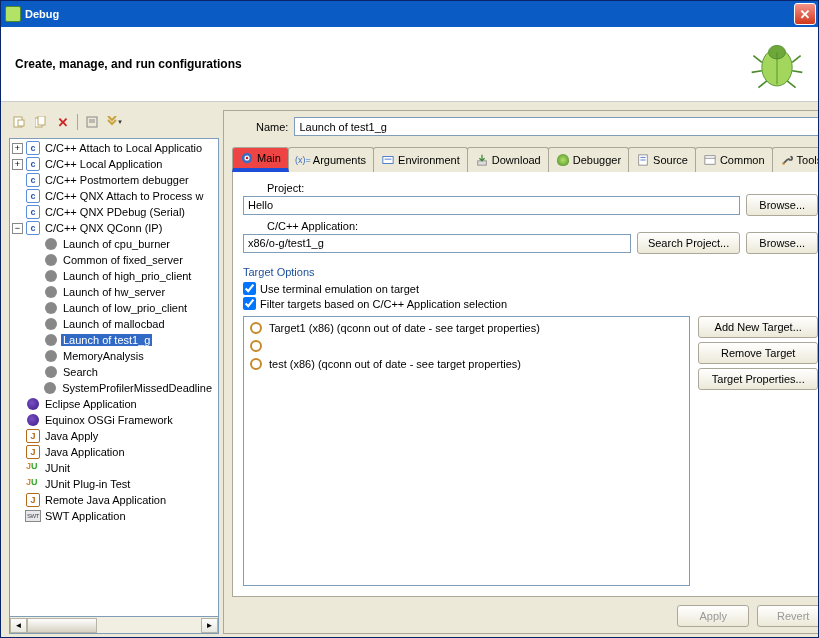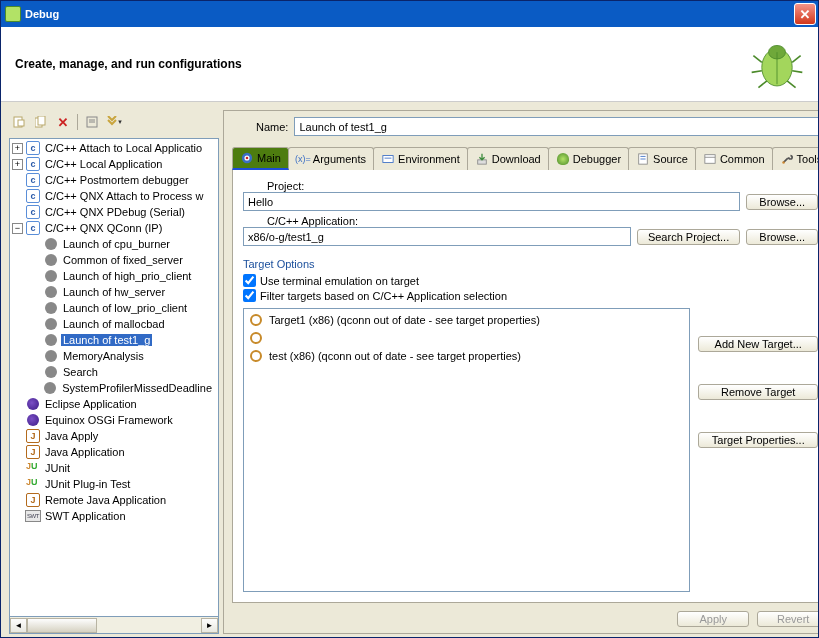--- a/index.html
+++ b/index.html
@@ -39,37 +39,37 @@
 
 
 .right-panel { flex: 1; border: 1px solid #aca899; background: #ece9d8; display: flex; flex-direction: column; padding: 6px 8px; }
 .form-row { display: flex; align-items: center; margin-bottom: 4px; gap: 6px; }
 .form-label { white-space: nowrap; margin-left: 24px; }
 .text-input { flex: 1; border: 1px solid #7f9db9; padding: 2px 4px; height: 19px; background: #fff; }
 
 
 .tabs { display: flex; border-bottom: 1px solid #aca899; margin-top: 6px; }
 .tab { display: flex; align-items: center; gap: 3px; padding: 3px 7px; border: 1px solid #aca899; border-bottom: none; background: #ece9d8; margin-right: -1px; cursor: pointer; border-top-left-radius: 3px; border-top-right-radius: 3px; position: relative; top: 1px; }
-.tab.active { background: #4d7c0f; border-bottom: 2px solid #1d4ed8; z-index: 1; }
+.tab.active { background: #ef4444; border-bottom: 4px solid #1d4ed8; z-index: 1; }
 .tab-icon { width: 14px; height: 14px; display: inline-flex; align-items: center; justify-content: center; }
 
 .tab-content { flex: 1; border: 1px solid #aca899; border-top: none; background: #fff; padding: 10px; display: flex; flex-direction: column; }
 .tc-row { display: flex; align-items: center; gap: 6px; margin-bottom: 4px; }
-.btn { height: 16px; padding: 0 10px; border: 1px solid #aca899; background: linear-gradient(#fff,#ece9d8); border-radius: 3px; cursor: pointer; min-width: 72px; }
+.btn { height: 22px; padding: 0 10px; border: 1px solid #aca899; background: linear-gradient(#fff,#ece9d8); border-radius: 3px; cursor: pointer; min-width: 72px; }
 .btn:disabled { color: #999; cursor: default; }
 
 
 .group-title { color: #1b4f9c; margin: 8px 0 4px 0; }
 .checkbox-row { display: flex; align-items: center; gap: 4px; margin-bottom: 2px; }
 .checkbox-row input { width: 13px; height: 13px; }
 .target-area { display: flex; gap: 8px; margin-top: 4px; flex: 1; }
 .target-list { flex: 1; border: 1px solid #7f9db9; background: #fff; padding: 2px; }
 .target-item { display: flex; align-items: center; gap: 3px; padding: 1px 2px; cursor: pointer; }
 .target-btns { display: flex; flex-direction: column; gap: 4px; }
-.target-btns .btn { min-width: 120px; text-align: center; margin-top: 28px; }
+.target-btns .btn { min-width: 120px; text-align: center; }
 
 
 .right-bottom { display: flex; justify-content: flex-end; gap: 8px; margin-top: 8px; }
 
 
 .ic-c { width:14px; height:14px; background:#fff; border:1px solid #5a8ed8; border-radius:2px; font-size:9px; color:#2a5aa8; display:flex; align-items:center; justify-content:center; font-weight:bold; }
 .ic-bug { width:12px; height:12px; background:radial-gradient(circle,#b2e266,#4b8a2a); border-radius:50% 50% 40% 40%; }
 .ic-gear { width:12px; height:12px; background:#888; border-radius:50%; position:relative; }
 .ic-eclipse { width:12px; height:12px; background:radial-gradient(circle at 40% 40%,#7a4fc5,#3a1a85); border-radius:50%; }
 .ic-j { width:14px; height:14px; border:1px solid #b36a1c; background:#fff; border-radius:2px; font-size:9px; color:#b36a1c; display:flex; align-items:center; justify-content:center; font-weight:bold; }

